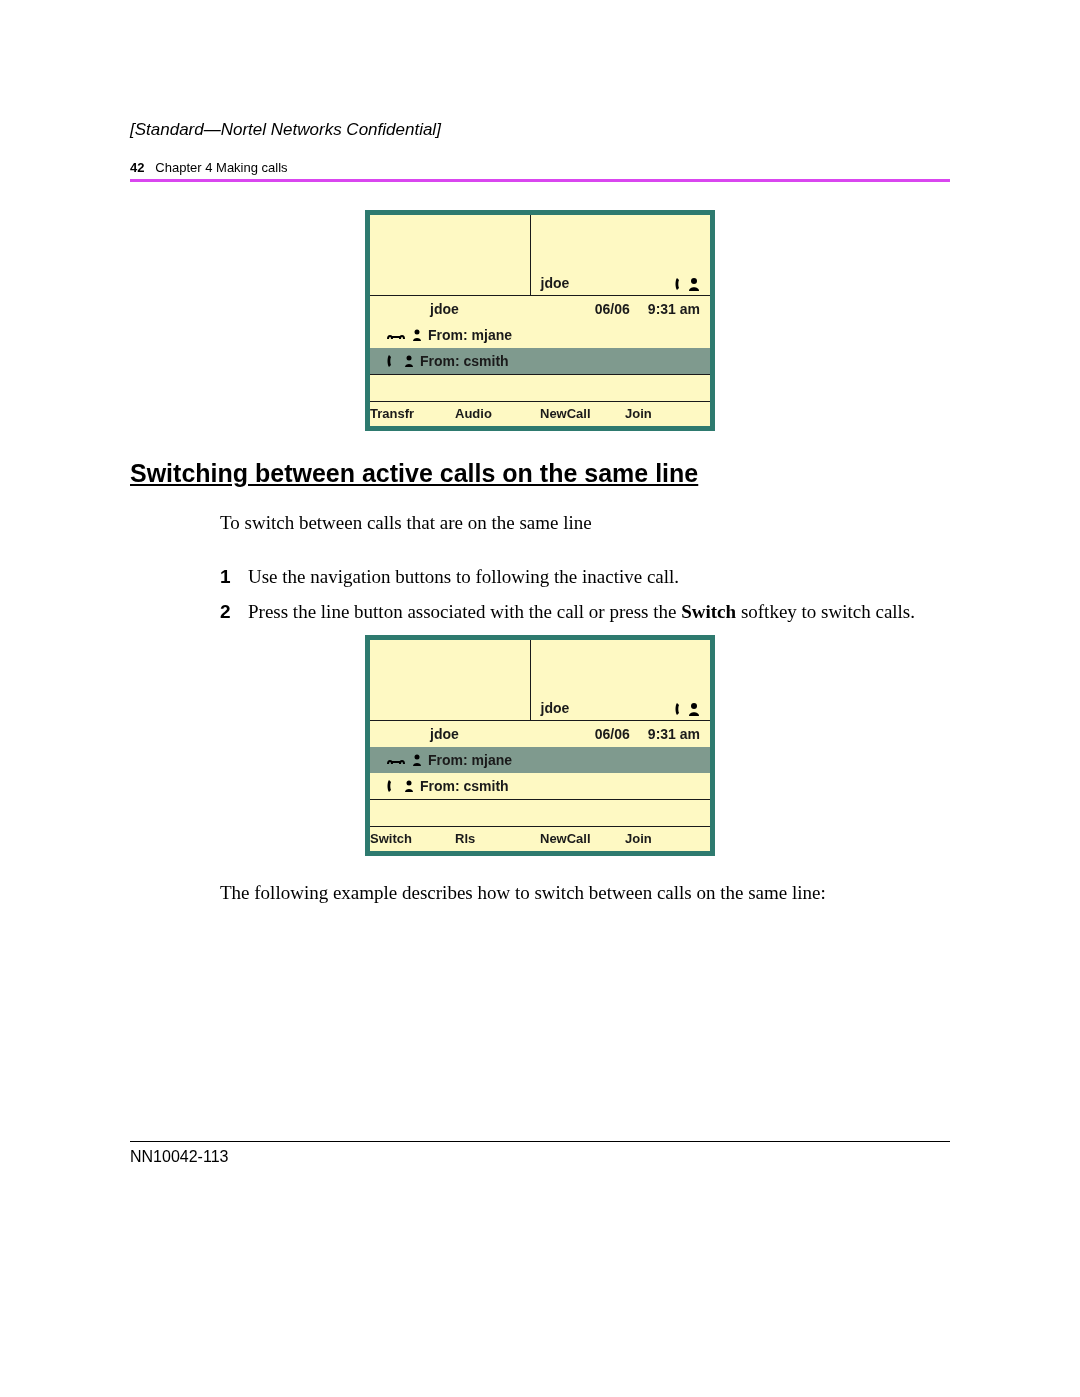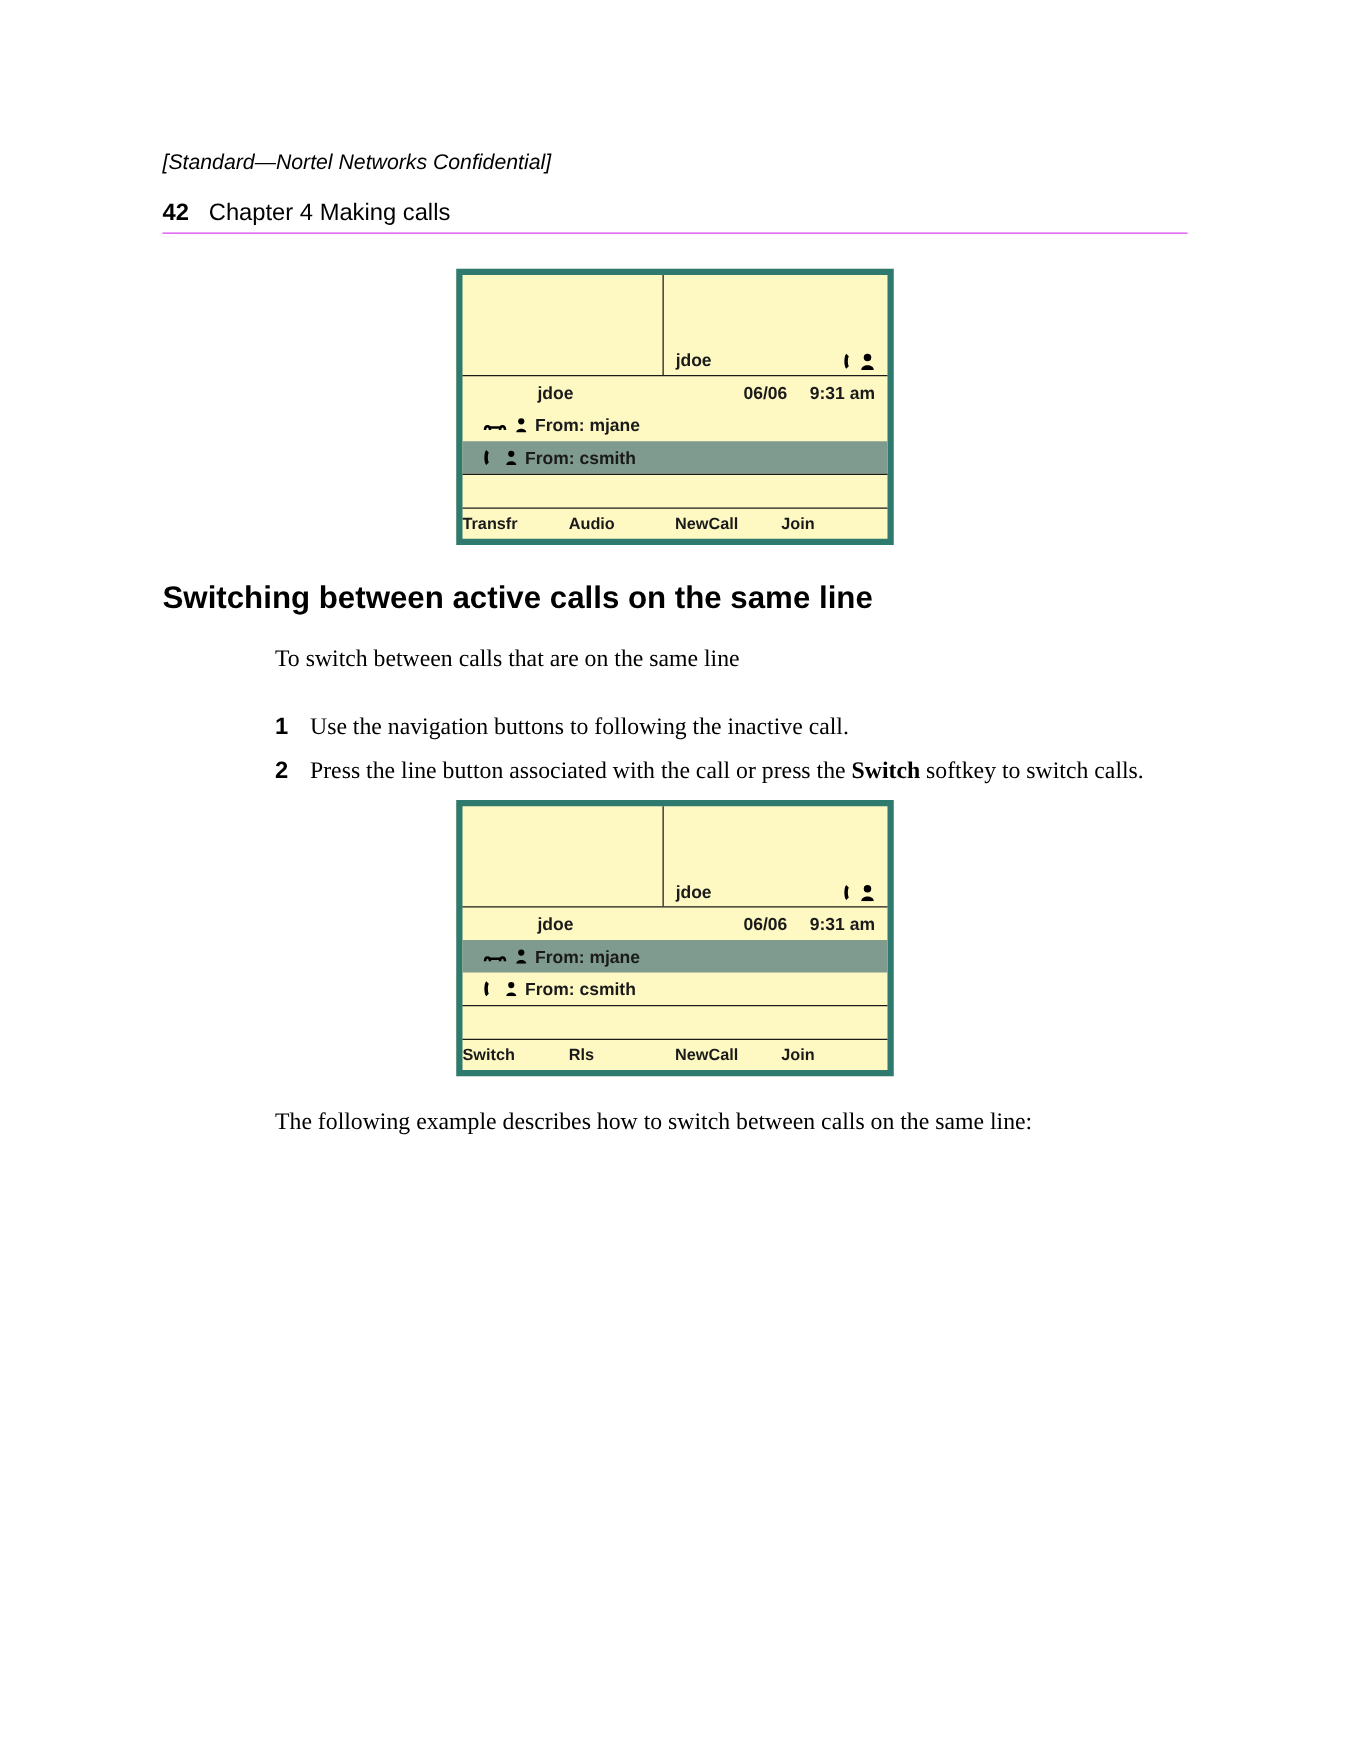--- a/index.html
+++ b/index.html
@@ -16,22 +16,22 @@
     padding: 120px 130px 60px 130px;
   }
   .confidential {
     font-style: italic;
     font-family: Arial, Helvetica, sans-serif;
     font-size: 17px;
     margin-bottom: 20px;
   }
   .chapter-header {
     font-family: Arial, Helvetica, sans-serif;
-    font-size: 19px;
-    border-bottom: 1px solid #d946ef;
+    font-size: 13px;
+    border-bottom: 3px solid #d946ef;
     padding-bottom: 4px;
     margin-bottom: 28px;
   }
   .chapter-header .page-num { font-weight: bold; }
   .phone-screen {
     width: 340px;
     margin: 0 auto 24px auto;
     border: 5px solid #2e7a6f;
     background: #fef9c3;
     font-family: Arial, Helvetica, sans-serif;
@@ -82,20 +82,21 @@
     height: 26px;
     border-top: 1px solid #1a1a1a;
   }
   .ps-row .ic { margin-right: 6px; display:inline-flex; }
   svg { display:block; }
   .section-heading {
     font-family: Arial, Helvetica, sans-serif;
     font-weight: bold;
     font-size: 25px;
     margin: 28px 0 22px 0;
+    text-decoration: underline;
   }
   .body-text {
     font-size: 19px;
     margin: 0 0 28px 90px;
     line-height: 1.35;
   }
   .steps {
     margin-left: 90px;
     font-size: 19px;
   }
@@ -269,14 +270,17 @@
     <div class="ps-softkeys">
       <div>Switch</div>
       <div>Rls</div>
       <div>NewCall</div>
       <div>Join</div>
     </div>
   </div>
 
   <p class="body-text" style="margin-top:24px;">The following example describes how to switch between calls on the same line:</p>
 
+  <div class="footer-rule">
+    <span>NN10042-113</span>
+  </div>
 
 </div>
 
 </body></html>

